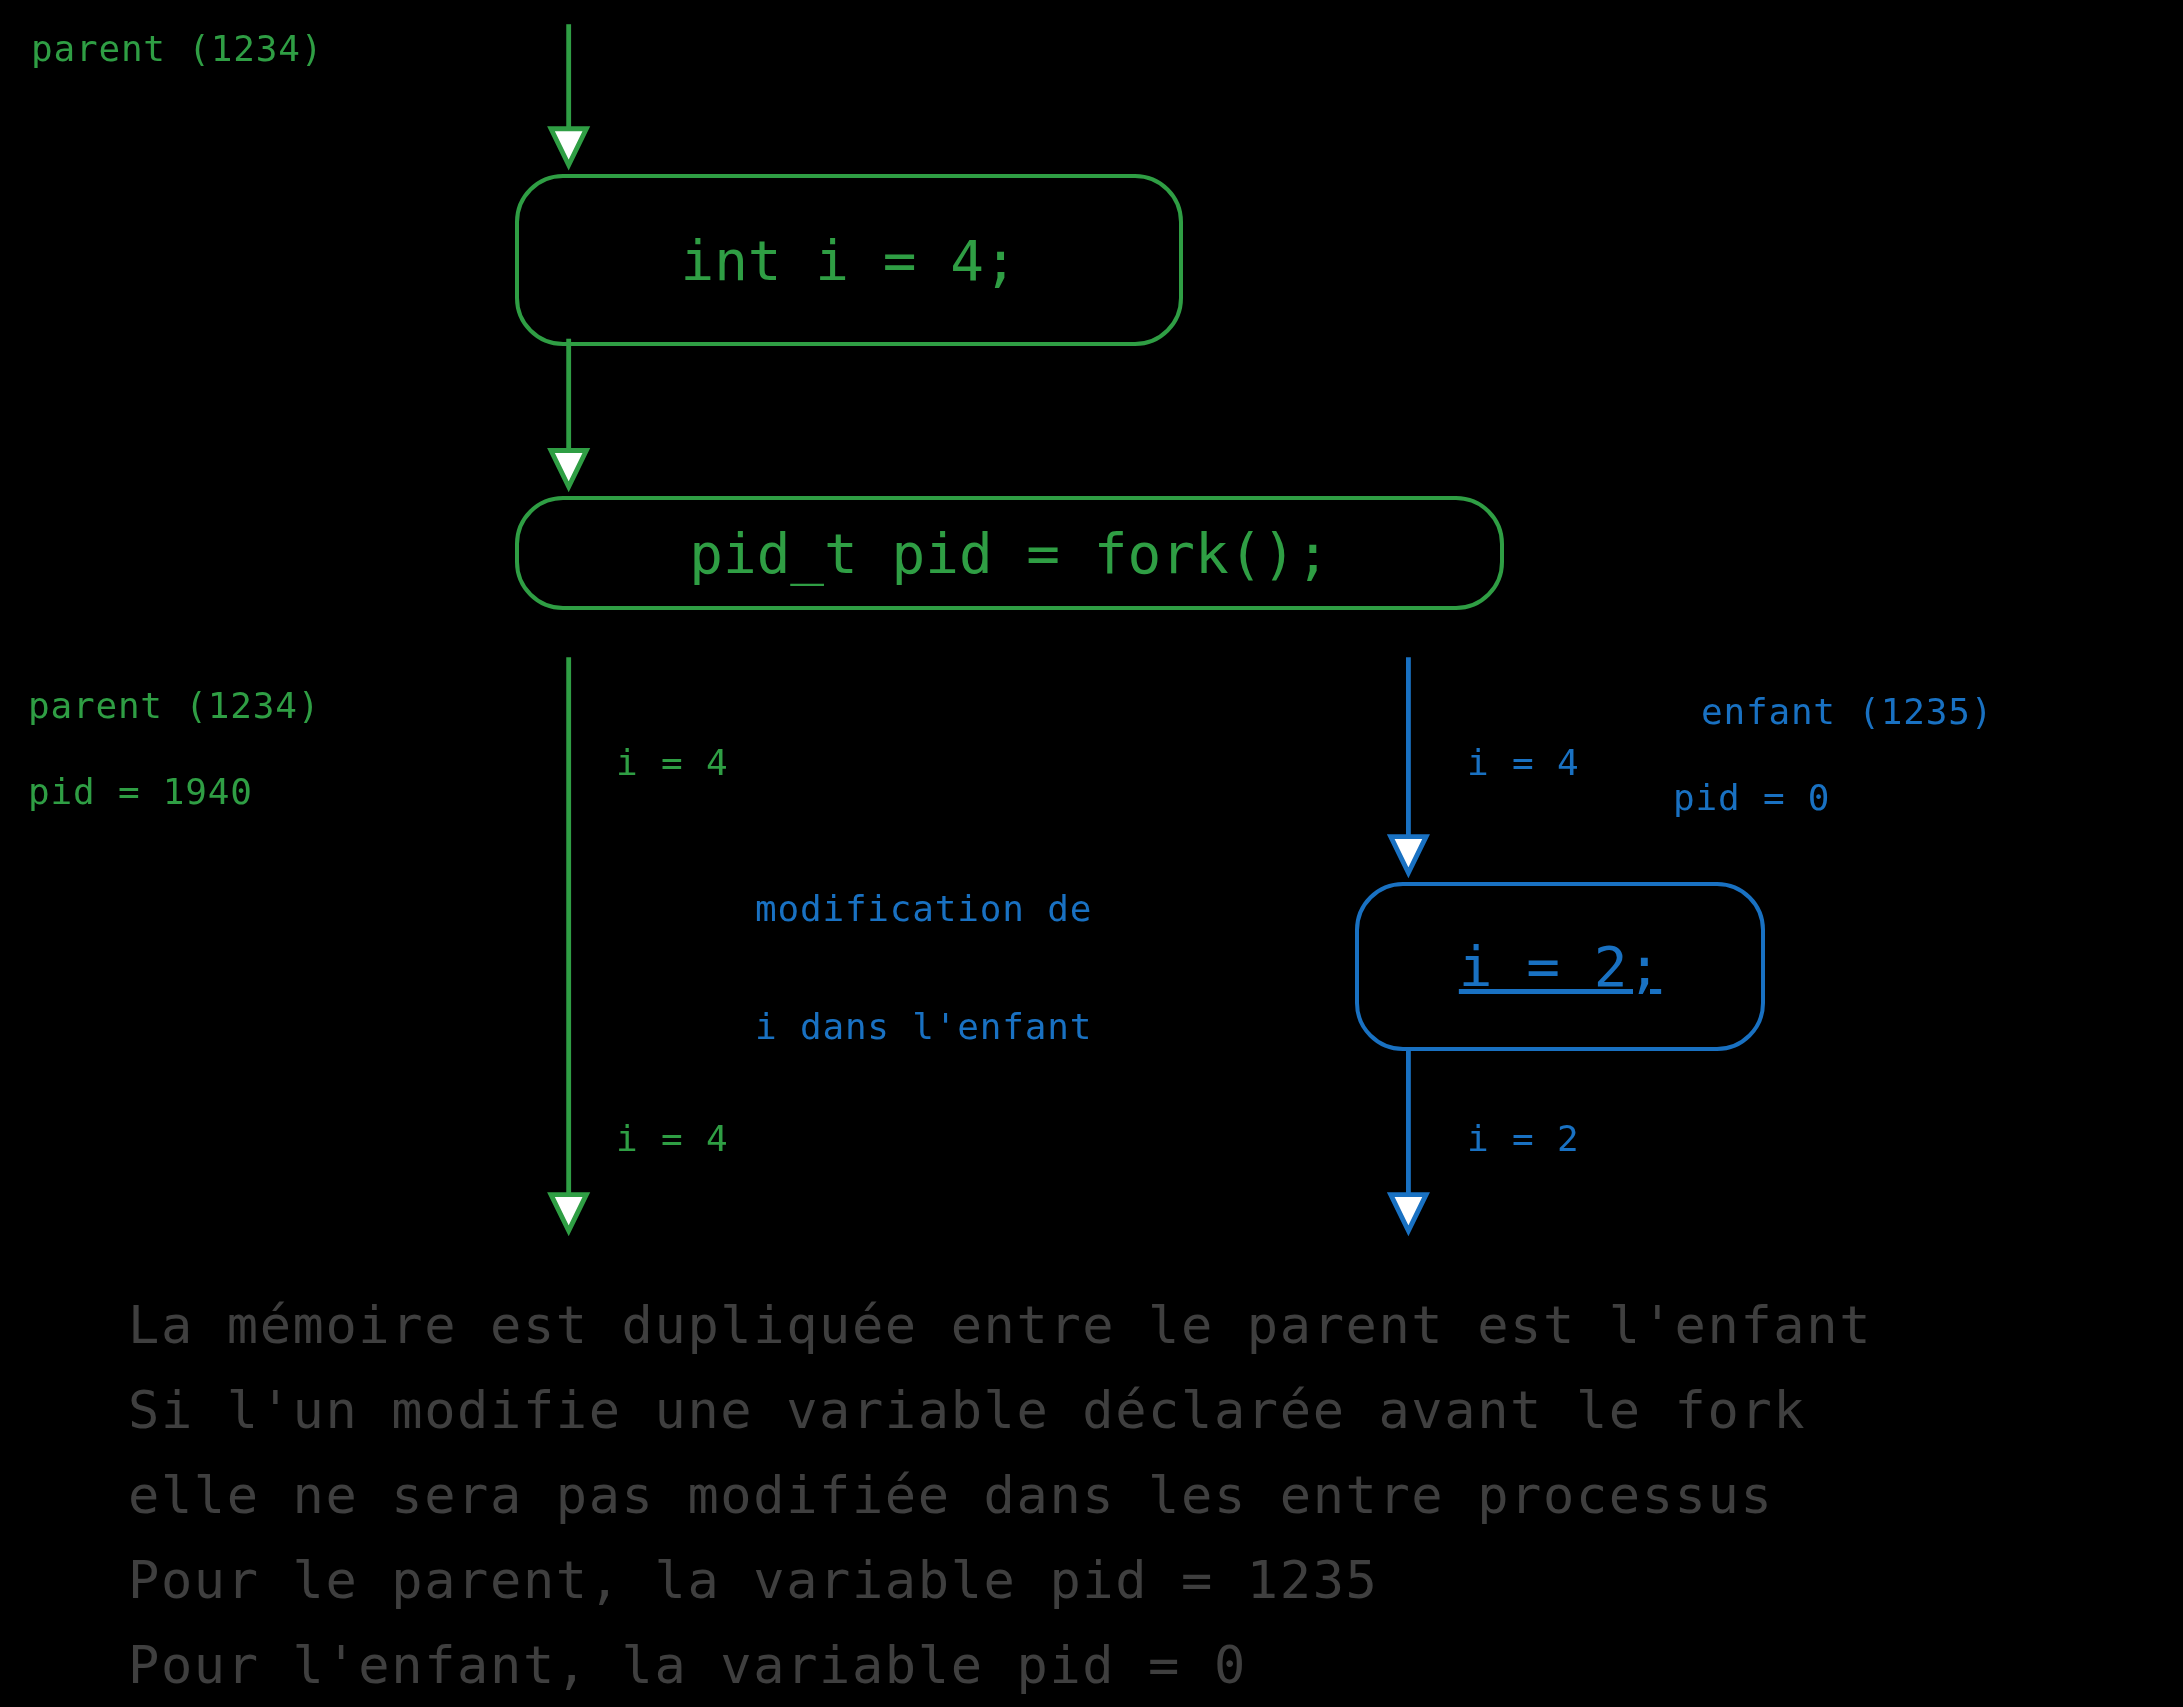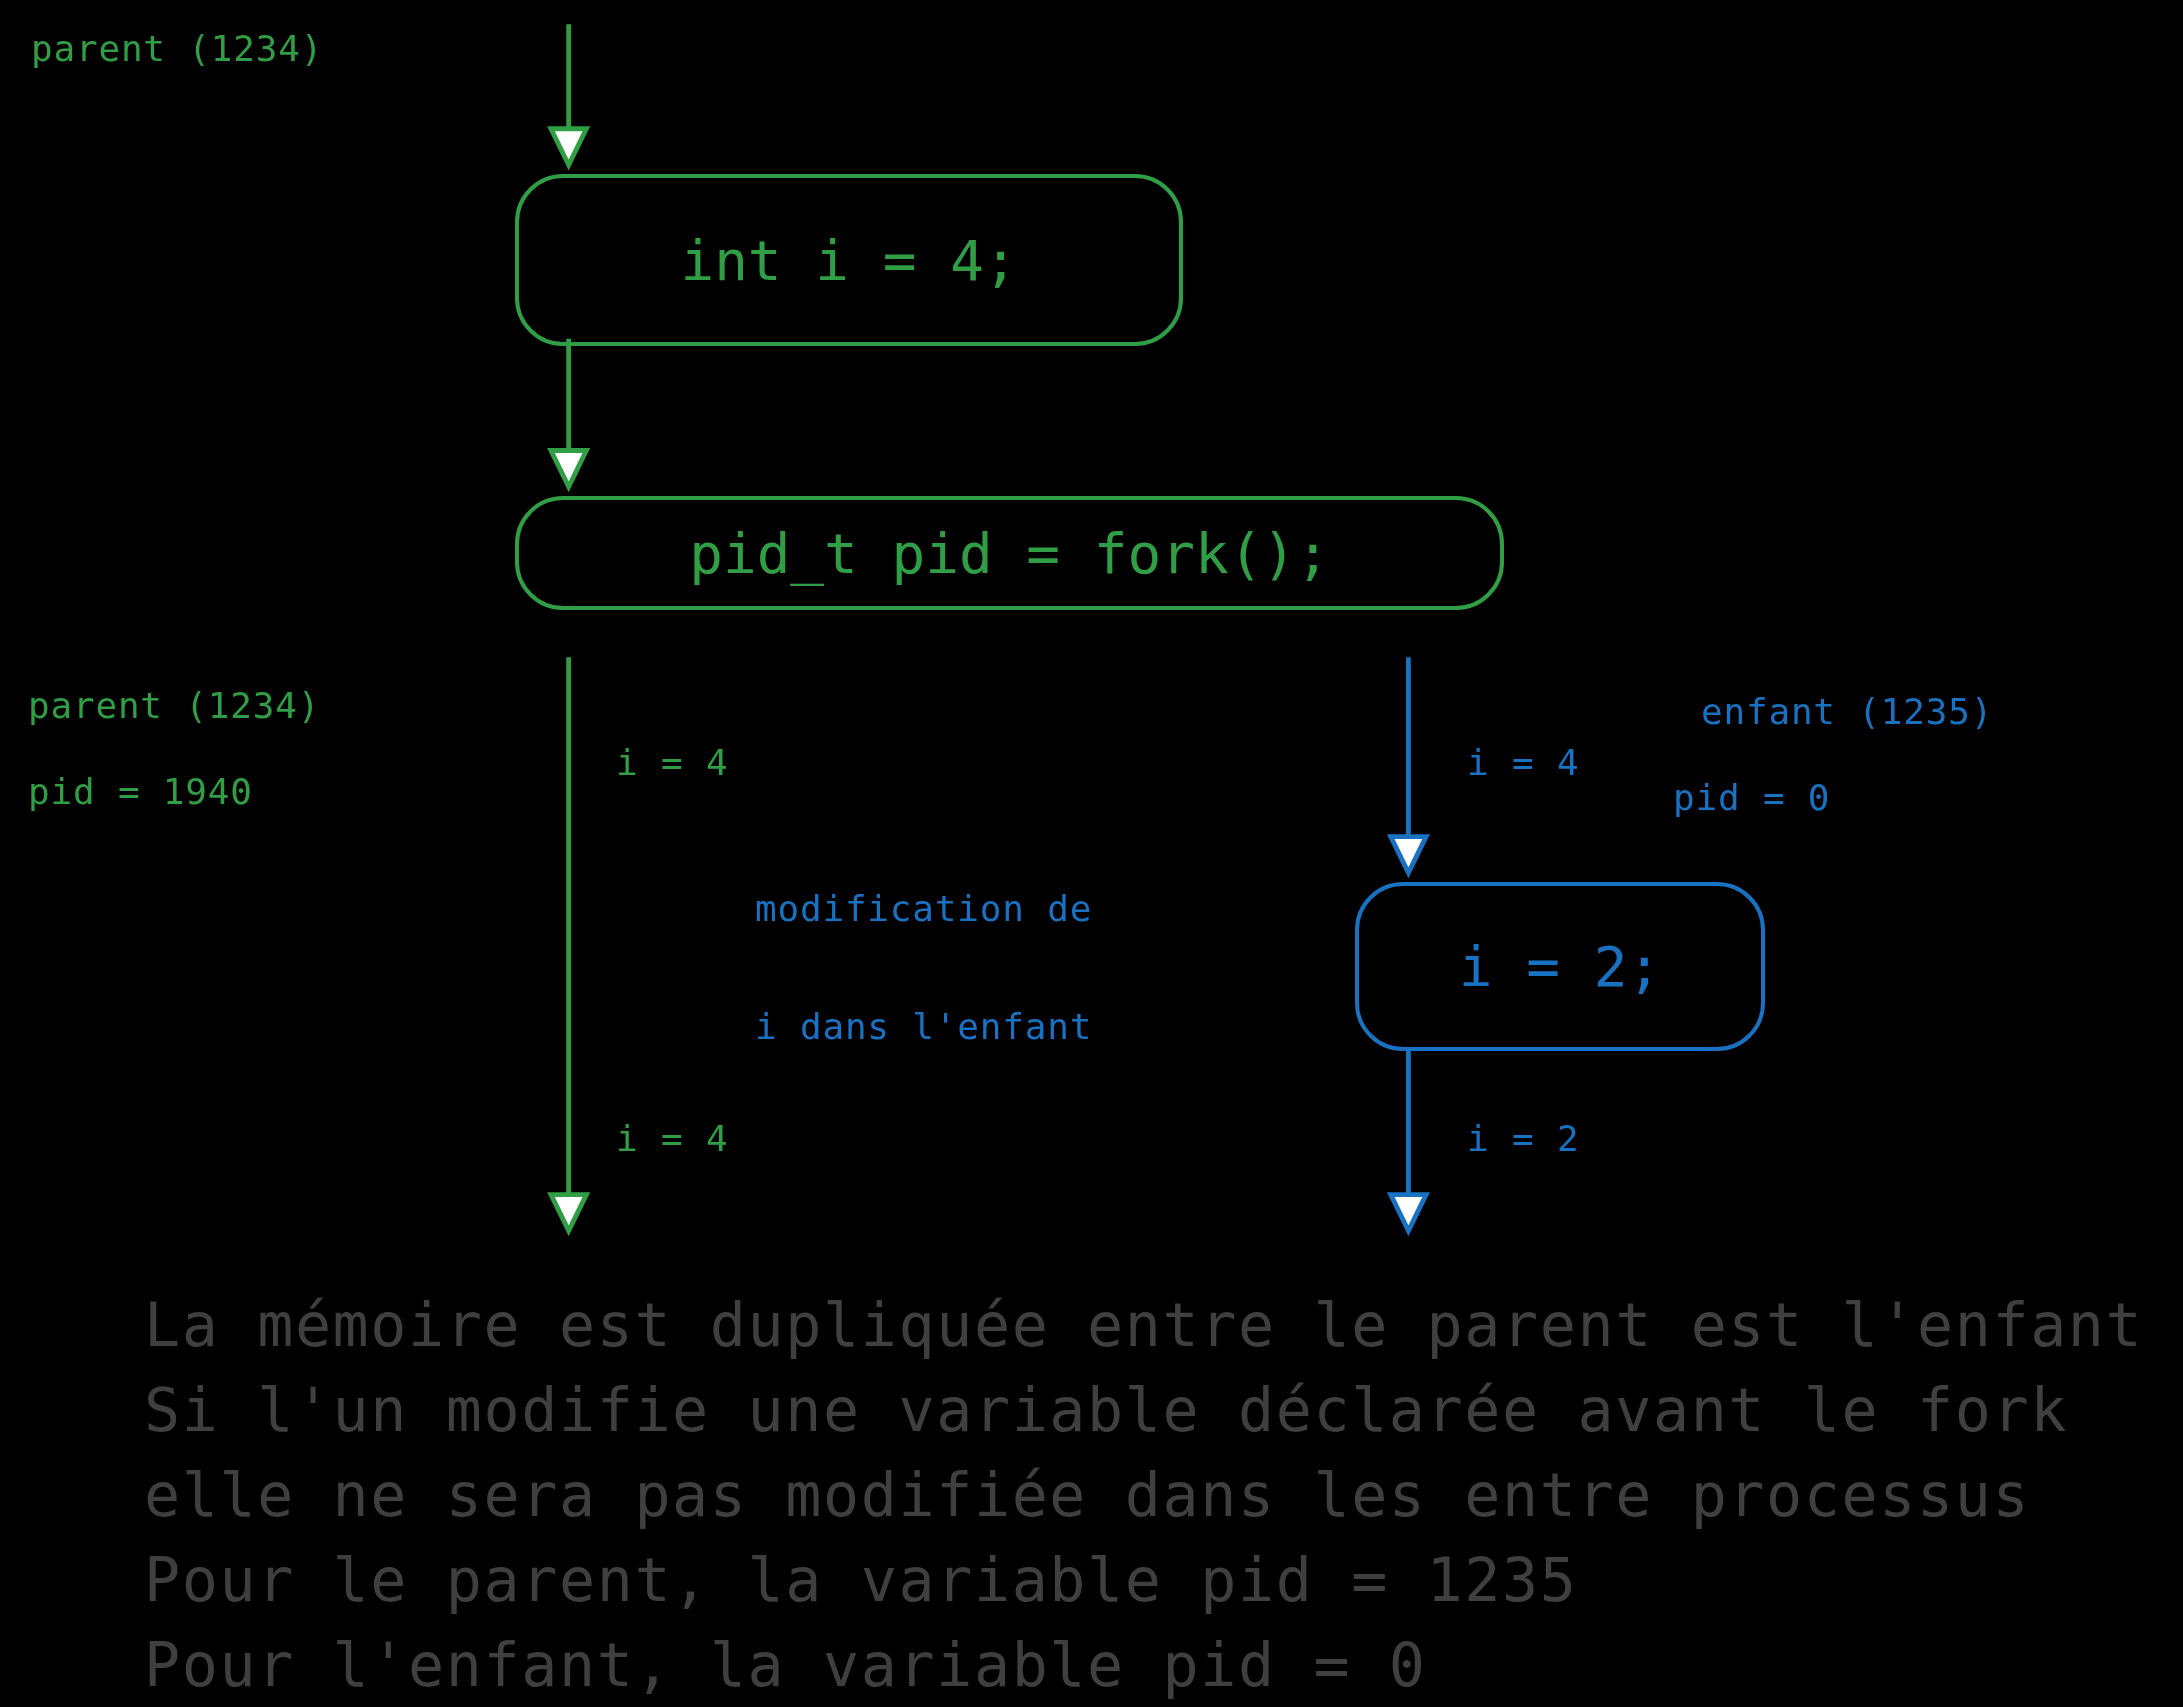--- a/index.html
+++ b/index.html
@@ -28,24 +28,24 @@
   .blue-text{color:var(--blue);}
   .node-box{
     position:absolute;border:4.8px solid;border-radius:48px;
     display:flex;align-items:center;justify-content:center;
     font-size:56px;white-space:nowrap;background:transparent;
   }
   .node-green{border-color:var(--green);color:var(--green);}
   .node-blue{border-color:var(--blue);color:var(--blue);}
   .box-int{left:515px;top:174px;width:668px;height:172px;}
   .box-fork{left:515px;top:496px;width:989px;height:114px;}
-  .box-child{left:1355px;top:882px;width:410px;height:169px;}
+  .box-child{left:1355px;top:882px;width:410px;height:169px;text-decoration:underline;}
   .footer{
-    position:absolute;left:144px;top:1283px;
-    color:var(--footer-gray);font-size:60px;line-height:85px;
+    position:absolute;left:128px;top:1283px;
+    color:var(--footer-gray);font-size:52px;line-height:85px;
     white-space:nowrap;letter-spacing:1.6px;
   }
 </style>
 </head>
 <body>
 
 <div class="canvas">
 
   <svg class="wires" viewBox="0 0 2714 2122">
 

